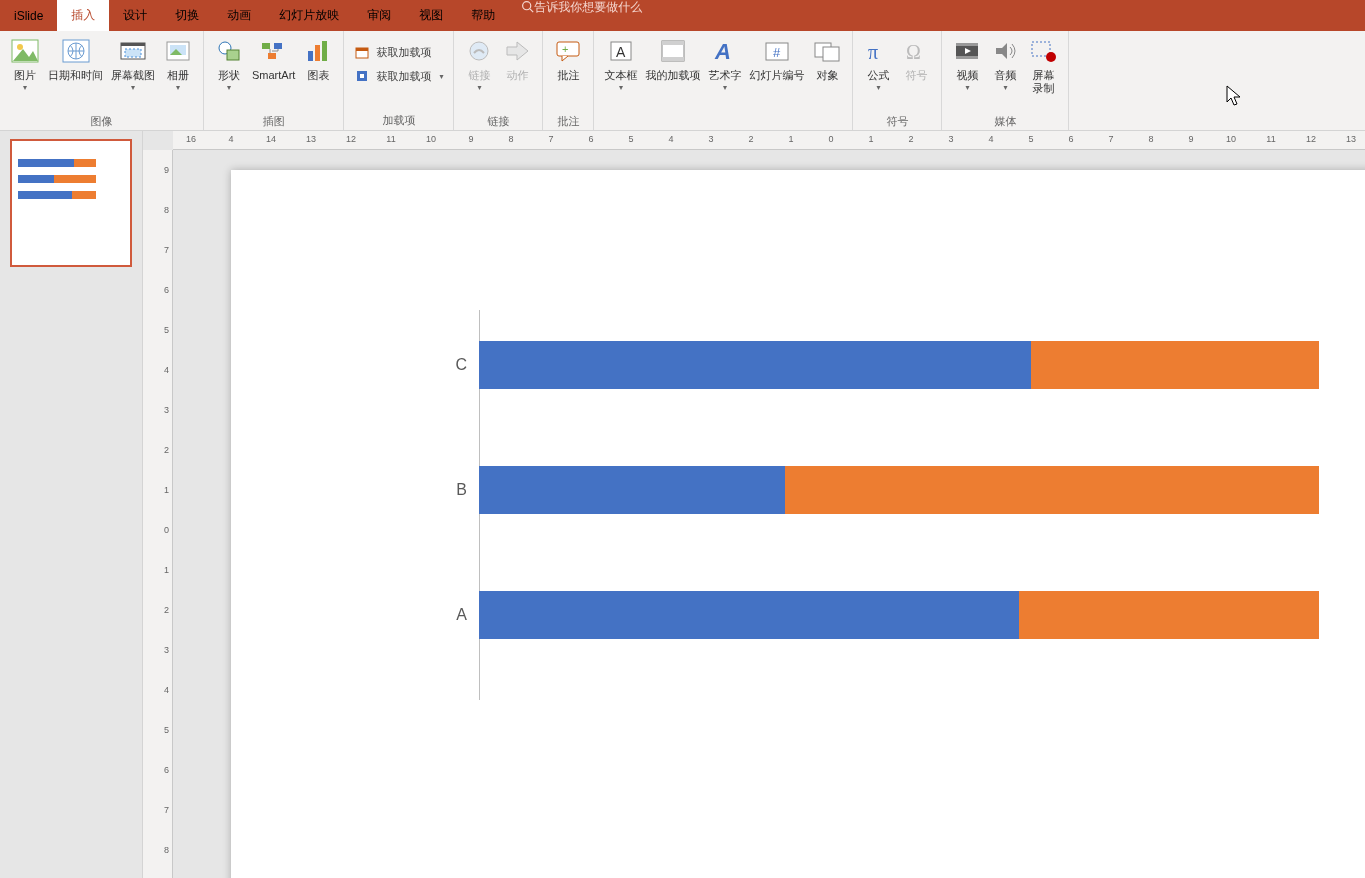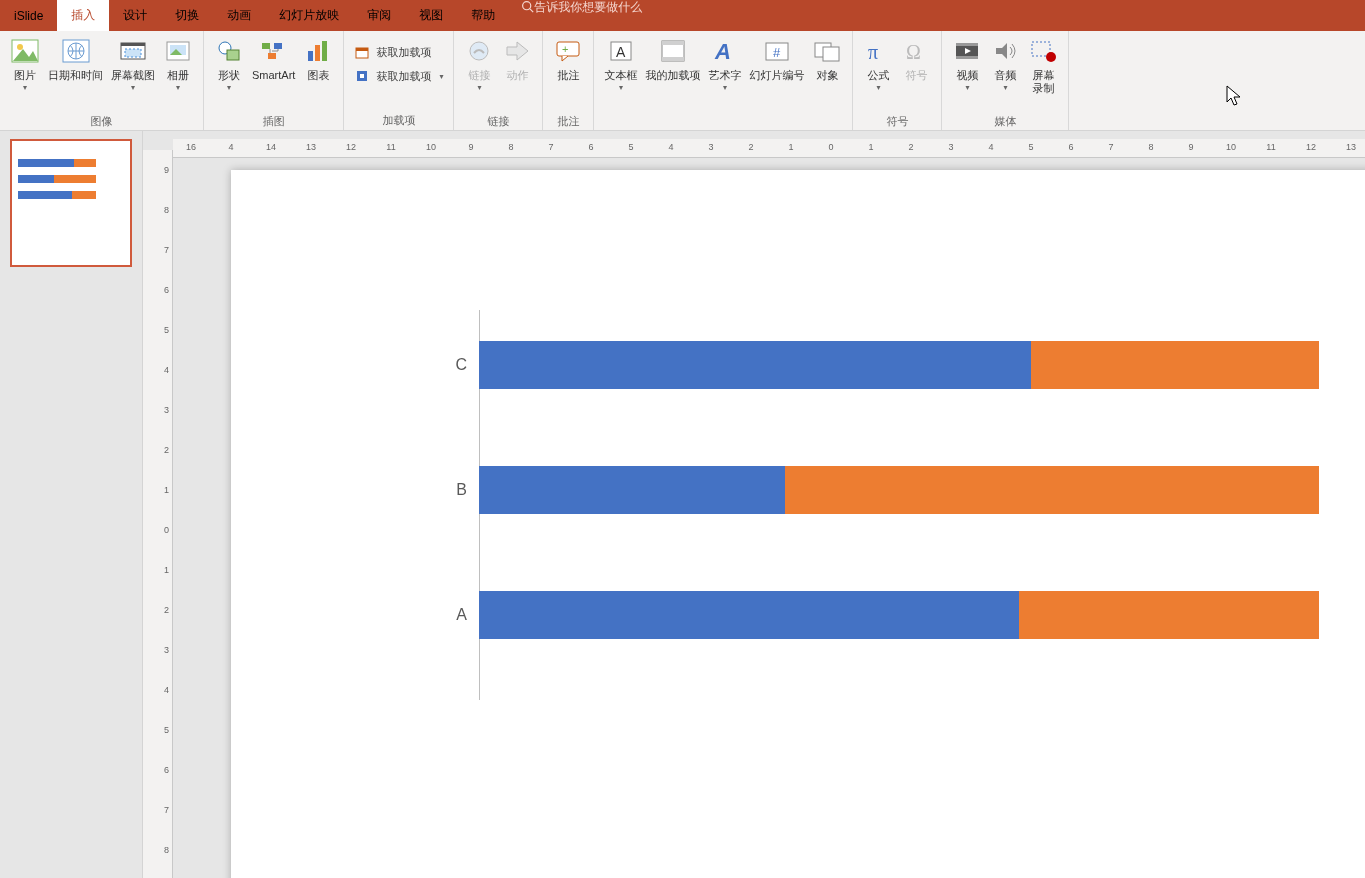--- a/index.html
+++ b/index.html
@@ -136,21 +136,21 @@
 .thumb .tb { position:absolute; height:8px; }
 .thumb .tb.blue { background:#4472c4; }
 .thumb .tb.orange { background:#ed7d31; }
 
 .edit-area {
   flex:1;
   position:relative;
   background:#e6e6e6;
 }
 .h-ruler {
-  position:absolute; top:8px; left:30px; right:0; height:19px;
+  position:absolute; top:0; left:30px; right:0; height:19px;
   background:#f3f2f1; border-bottom:1px solid #c8c8c8;
   font-size:9px; color:#666;
 }
 .h-ruler .tick { position:absolute; top:3px; text-align:center; transform:translateX(-50%); }
 .v-ruler {
   position:absolute; top:19px; left:0; width:30px; bottom:0;
   background:#f3f2f1; border-right:1px solid #c8c8c8;
   font-size:9px; color:#666;
 }
 .v-ruler .tick { position:absolute; right:3px; transform:translateY(-50%); }

